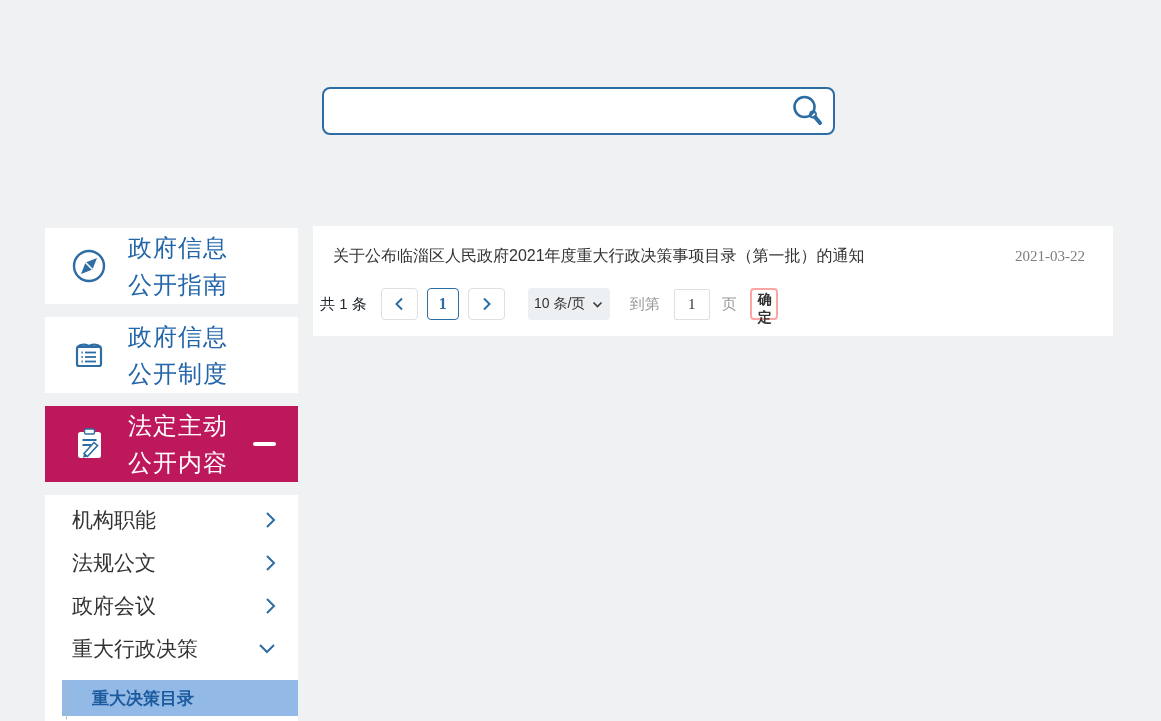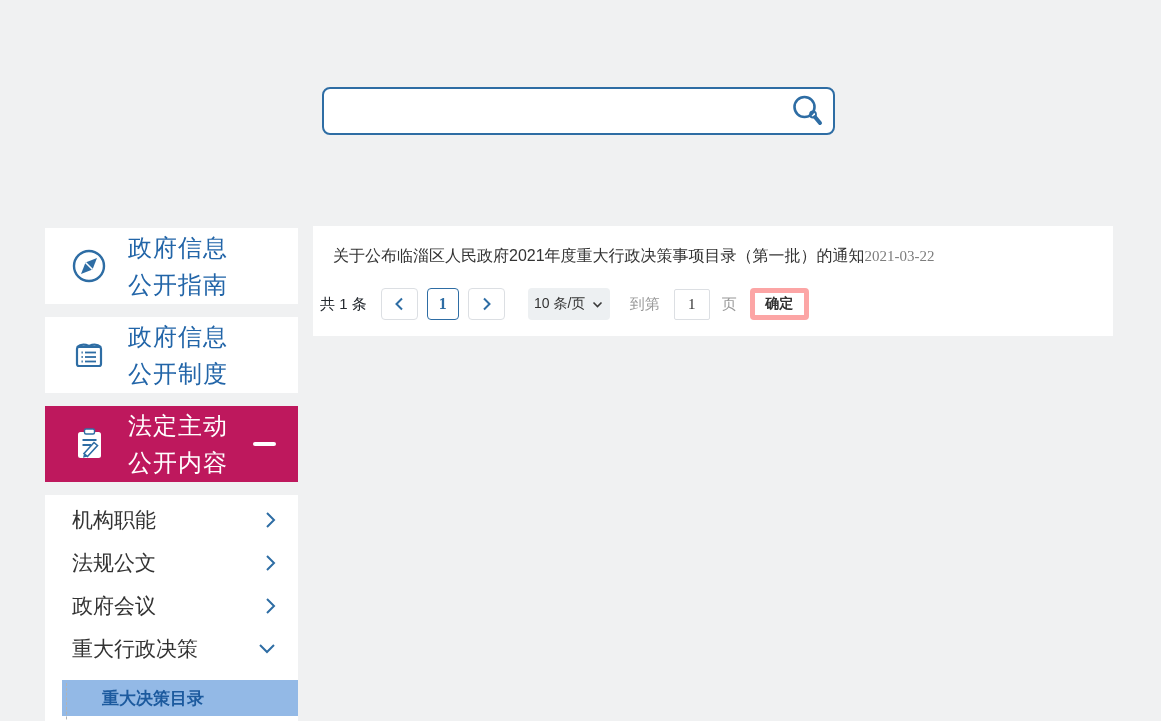--- a/index.html
+++ b/index.html
@@ -39,33 +39,33 @@
   .side-card.active .card-labels { color:#ffffff; }
   .minus-bar { position:absolute; right:22px; top:36px; width:23px; height:4px; background:#ffffff; border-radius:2px; }
 
   .submenu { background:#ffffff; height:241px; position:relative; padding-top:3px; }
   .submenu-item {
     height:43px; display:flex; align-items:center; justify-content:space-between;
     padding:0 22px 0 27px; font-size:21px; color:#333333; cursor:pointer;
   }
   .child-item {
     margin:10px 0 0 17px; width:236px; height:36px; background:#93b9e6;
-    display:flex; align-items:center; padding-left:40px;
+    display:flex; align-items:center; padding-left:30px;
     font-size:17px; font-weight:bold; color:#1c5a9e; cursor:pointer;
   }
   .dashed-line {
     position:absolute; left:21px; top:188px; height:46px; width:0;
     border-left:1px dashed #b3b3b3; z-index:2;
   }
 
   
   .panel { position:absolute; left:313px; top:226px; width:800px; height:110px; background:#ffffff; }
   .article-row {
-    display:flex; align-items:center;
-    padding:0 40px 0 20px; height:38px; margin-top:11px; cursor:pointer;
+    display:flex; justify-content:space-between; align-items:center;
+    padding:0 28px 0 20px; height:38px; margin-top:11px; cursor:pointer;
   }
   .article-title { font-size:16px; color:#333333; }
   .article-date { font-size:15px; color:#7d7d7d; font-family:"Liberation Serif", serif; }
 
   .pager { position:absolute; left:7px; top:62px; display:flex; align-items:center; height:32px; }
   .pager-total { font-size:15px; color:#24292f; margin-right:14px; white-space:nowrap; }
   .pg-btn {
     width:37px; height:32px; background:#ffffff; border:1px solid #dcdfe3; border-radius:4px;
     display:flex; align-items:center; justify-content:center; margin-right:9px; cursor:pointer; padding:0;
   }
@@ -79,21 +79,21 @@
     font-size:14px; color:#333; margin-left:14px; cursor:pointer;
   }
   .goto-label { color:#9a9a9a; font-size:15px; margin-left:20px; }
   .goto-input {
     width:36px; height:31px; border:1px solid #dcdfe3; border-radius:2px; text-align:center;
     font-size:15px; color:#333; margin-left:14px; outline:none;
     font-family:"Liberation Serif", serif;
   }
   .goto-unit { color:#9a9a9a; font-size:15px; margin-left:12px; }
   .confirm-btn {
-    margin-left:13px; width:59px; height:32px; background:#ffffff; border:5px solid #fca5a5;
+    margin-left:13px; width:28px; height:32px; background:#ffffff; border:2px solid #fca5a5;
     border-radius:4px; font-size:14px; font-weight:bold; color:#333; cursor:pointer;
     font-family:"Liberation Sans", sans-serif;
   }
 </style>
 </head>
 <body>
 
 <div class="search-box">
   <input class="search-input" type="text" value="" style="">
   <button class="search-btn">

